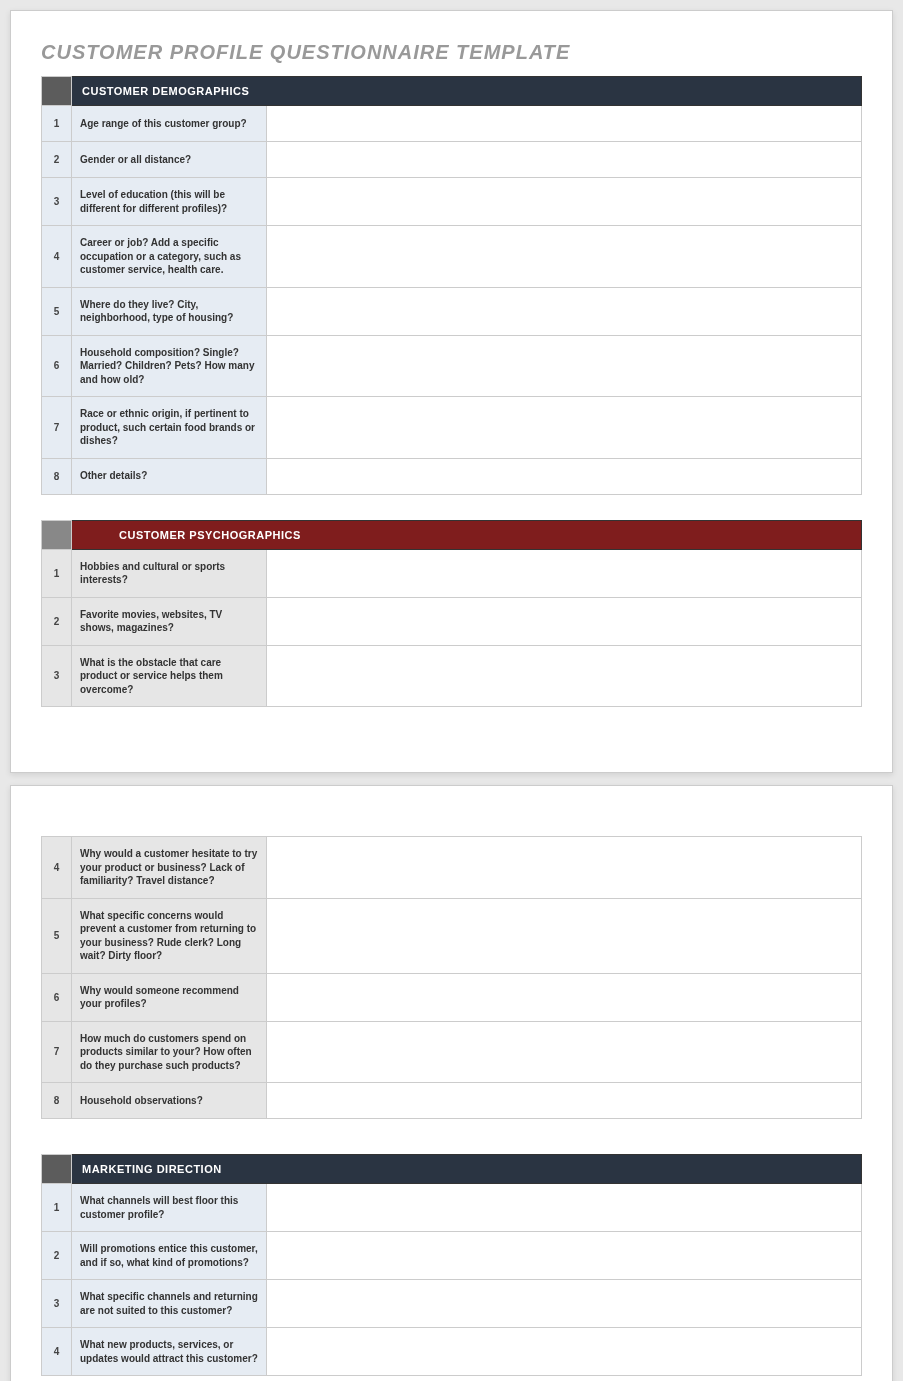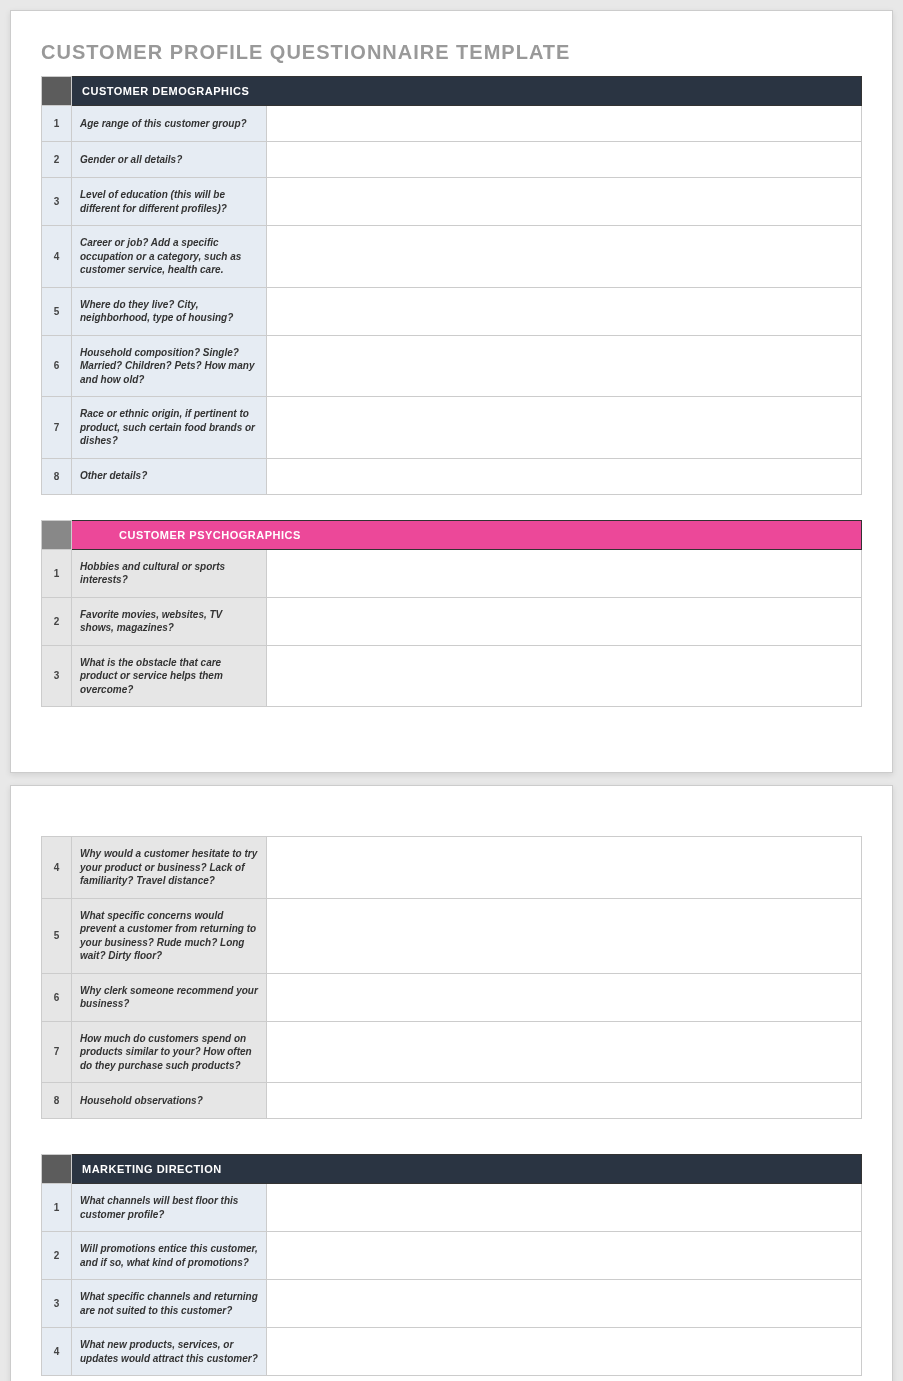--- a/index.html
+++ b/index.html
@@ -15,20 +15,21 @@
       box-shadow: 0 2px 6px rgba(0,0,0,0.1);
       margin-bottom: 12px;
       padding: 30px 30px 40px 30px;
     }
     .page-title {
       font-size: 20px;
       font-weight: bold;
       color: #999;
       letter-spacing: 1px;
       margin-bottom: 12px;
+      font-style: italic;
     }
     .section-table {
       width: 100%;
       border-collapse: collapse;
       margin-bottom: 25px;
     }
     .section-header-row td.num-cell {
       background: #5c5c5c;
       border: 1px solid #ccc;
     }
@@ -42,21 +43,21 @@
     }
     .demographics .section-header-row td.header-cell,
     .marketing .section-header-row td.header-cell {
       background: #2a3442;
     }
     .demographics .section-header-row td.num-cell,
     .marketing .section-header-row td.num-cell {
       background: #5c5c5c;
     }
     .psychographics .section-header-row td.header-cell {
-      background: #ec4899;
+      background: #7f1d1d;
       padding-left: 47px;
     }
     .psychographics .section-header-row td.num-cell {
       background: #888;
     }
     .row td {
       border: 1px solid #ccc;
       vertical-align: middle;
     }
     .num-cell {
@@ -67,21 +68,20 @@
       color: #444;
       padding: 12px 4px;
     }
     .question-cell {
       width: 195px;
       font-size: 10px;
       font-weight: bold;
       color: #333;
       padding: 10px 8px;
       line-height: 1.35;
-      font-style: italic;
     }
     .answer-cell {
       background: #fff;
       padding: 10px;
     }
     .demographics .row .num-cell,
     .demographics .row .question-cell,
     .marketing .row .num-cell,
     .marketing .row .question-cell {
       background: #e6ecf3;
@@ -104,21 +104,21 @@
       <td class="num-cell"></td>
       <td class="header-cell" colspan="2">CUSTOMER DEMOGRAPHICS</td>
     </tr>
     <tr class="row">
       <td class="num-cell">1</td>
       <td class="question-cell">Age range of this customer group?</td>
       <td class="answer-cell"></td>
     </tr>
     <tr class="row">
       <td class="num-cell">2</td>
-      <td class="question-cell">Gender or all details?</td>
+      <td class="question-cell">Gender or all distance?</td>
       <td class="answer-cell"></td>
     </tr>
     <tr class="row">
       <td class="num-cell">3</td>
       <td class="question-cell">Level of education (this will be different for different profiles)?</td>
       <td class="answer-cell"></td>
     </tr>
     <tr class="row">
       <td class="num-cell">4</td>
       <td class="question-cell">Career or job? Add a specific occupation or a category, such as customer service, health care.</td>
@@ -176,26 +176,26 @@
 
   <table class="section-table psychographics" style="margin-top:20px;">
     <tbody>
         <tr class="row">
       <td class="num-cell">4</td>
       <td class="question-cell">Why would a customer hesitate to try your product or business? Lack of familiarity? Travel distance?</td>
       <td class="answer-cell"></td>
     </tr>
     <tr class="row">
       <td class="num-cell">5</td>
-      <td class="question-cell">What specific concerns would prevent a customer from returning to your business? Rude much? Long wait? Dirty floor?</td>
+      <td class="question-cell">What specific concerns would prevent a customer from returning to your business? Rude clerk? Long wait? Dirty floor?</td>
       <td class="answer-cell"></td>
     </tr>
     <tr class="row">
       <td class="num-cell">6</td>
-      <td class="question-cell">Why clerk someone recommend your business?</td>
+      <td class="question-cell">Why would someone recommend your profiles?</td>
       <td class="answer-cell"></td>
     </tr>
     <tr class="row">
       <td class="num-cell">7</td>
       <td class="question-cell">How much do customers spend on products similar to your? How often do they purchase such products?</td>
       <td class="answer-cell"></td>
     </tr>
     <tr class="row">
       <td class="num-cell">8</td>
       <td class="question-cell">Household observations?</td>

